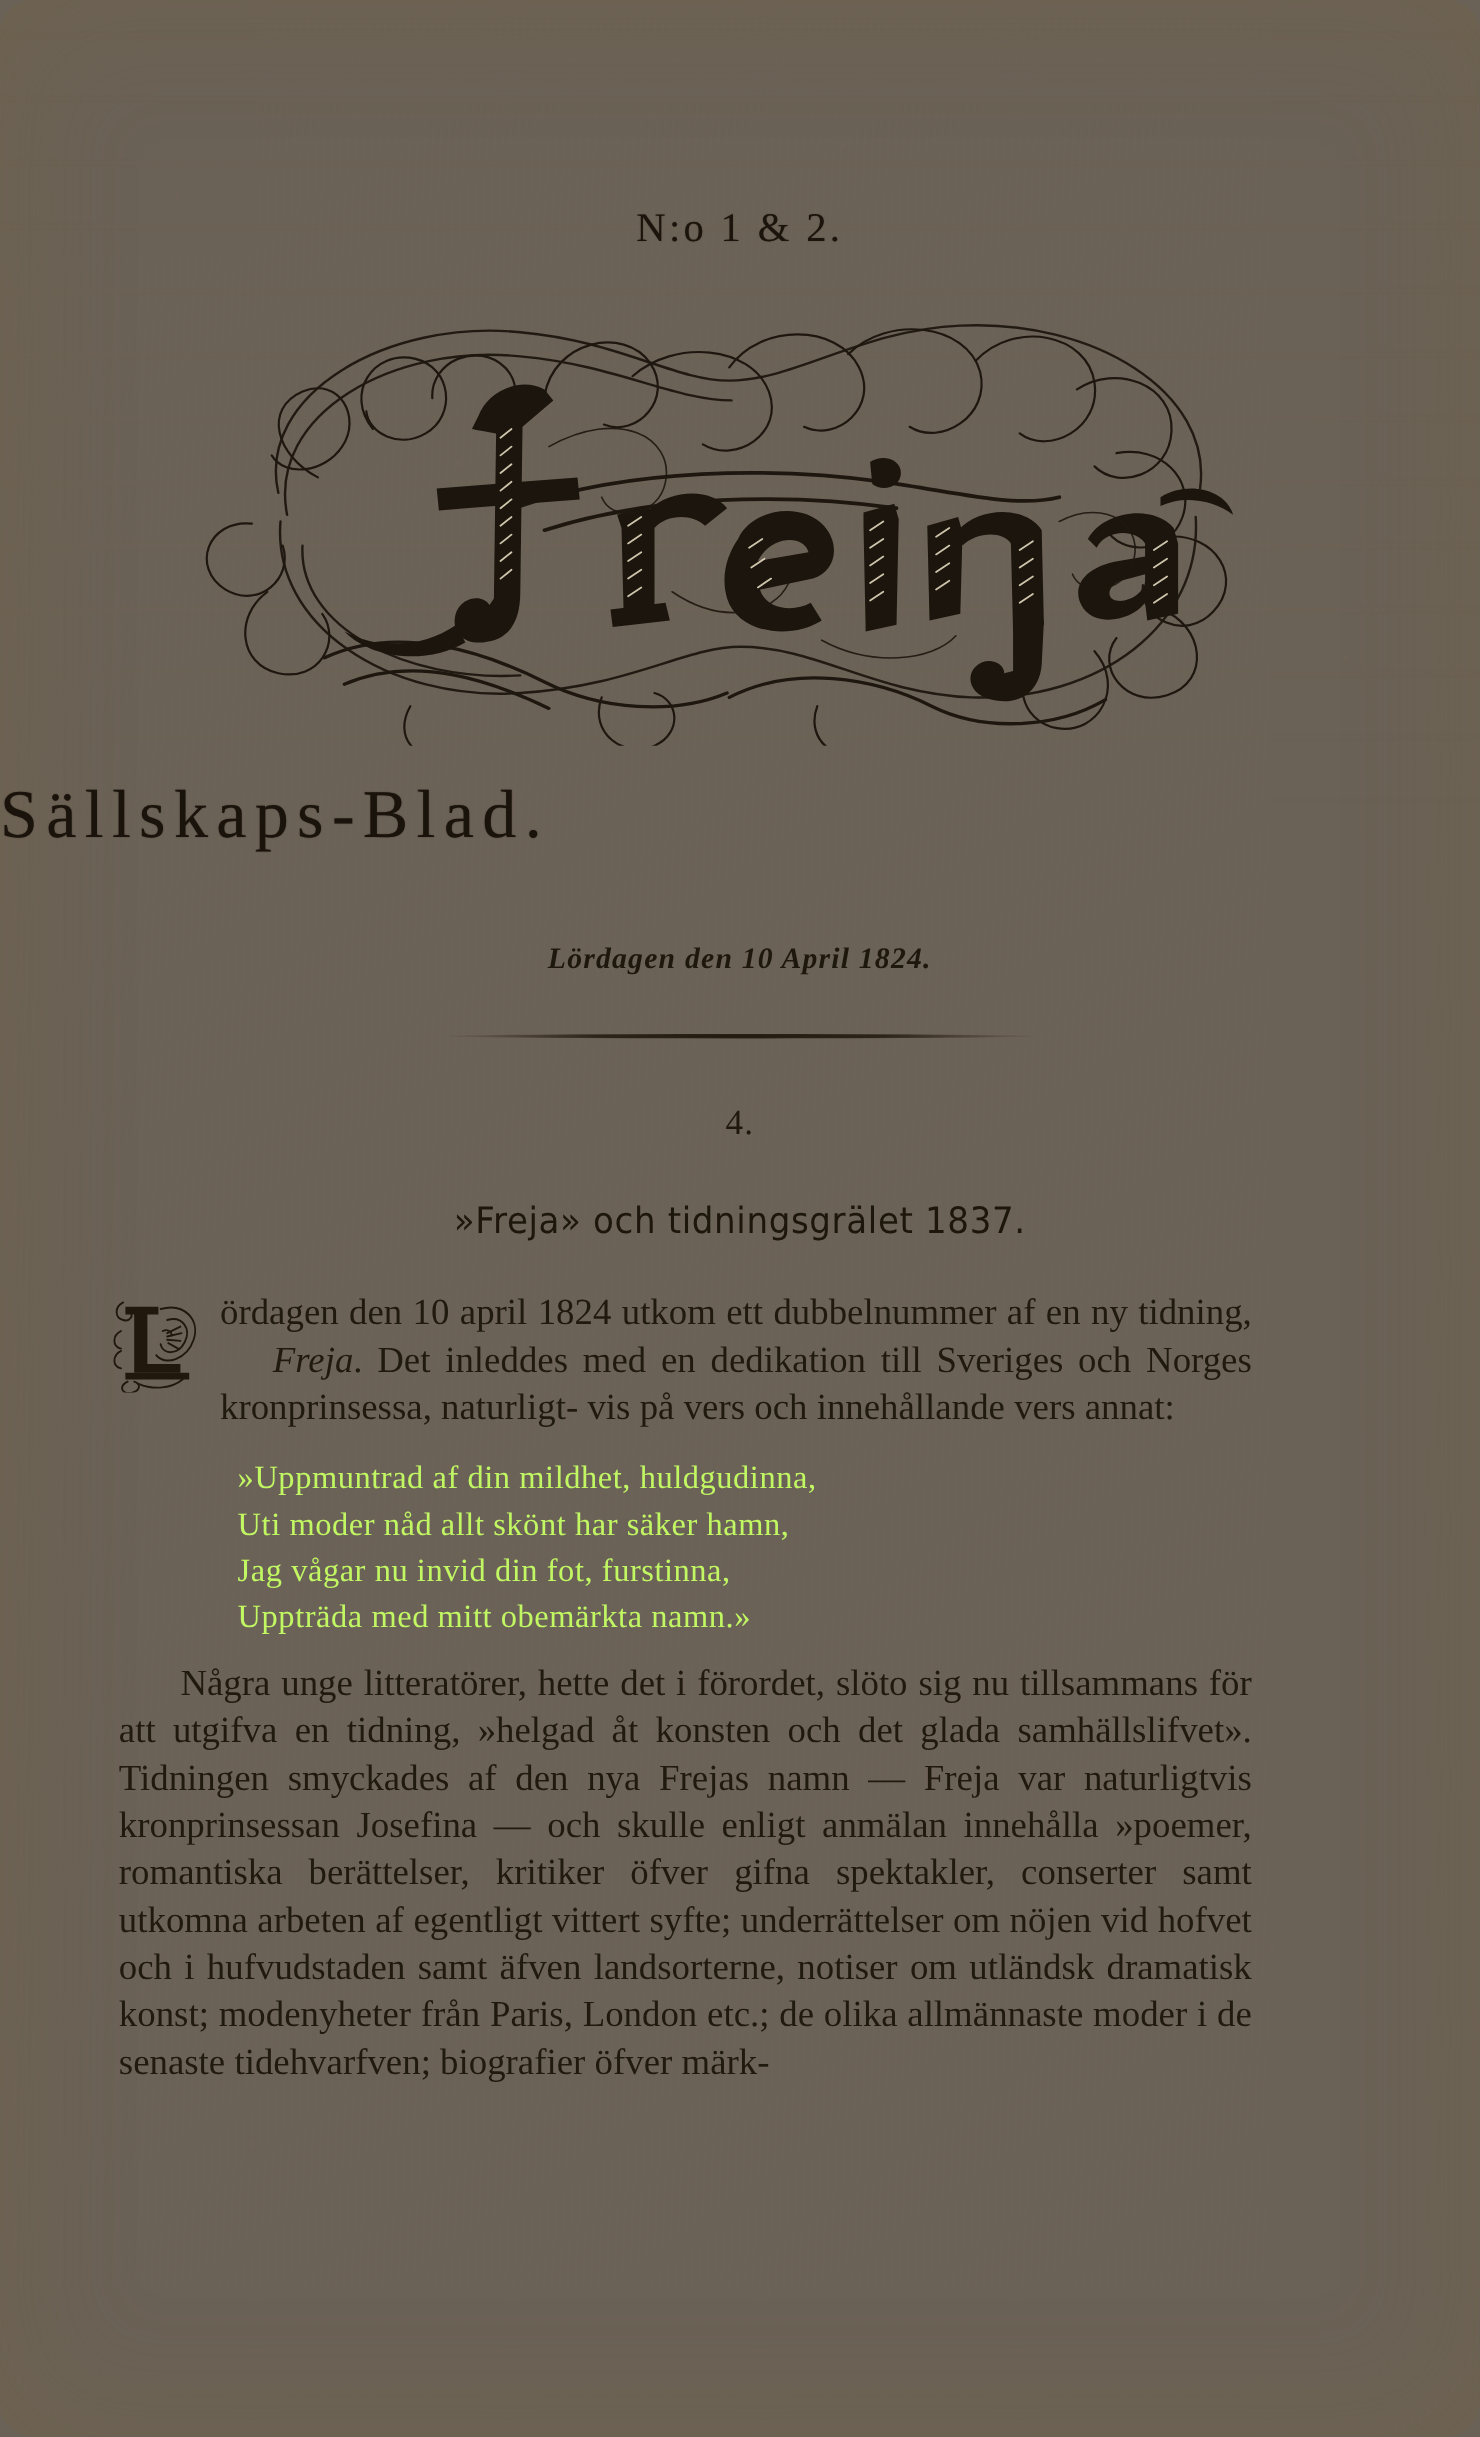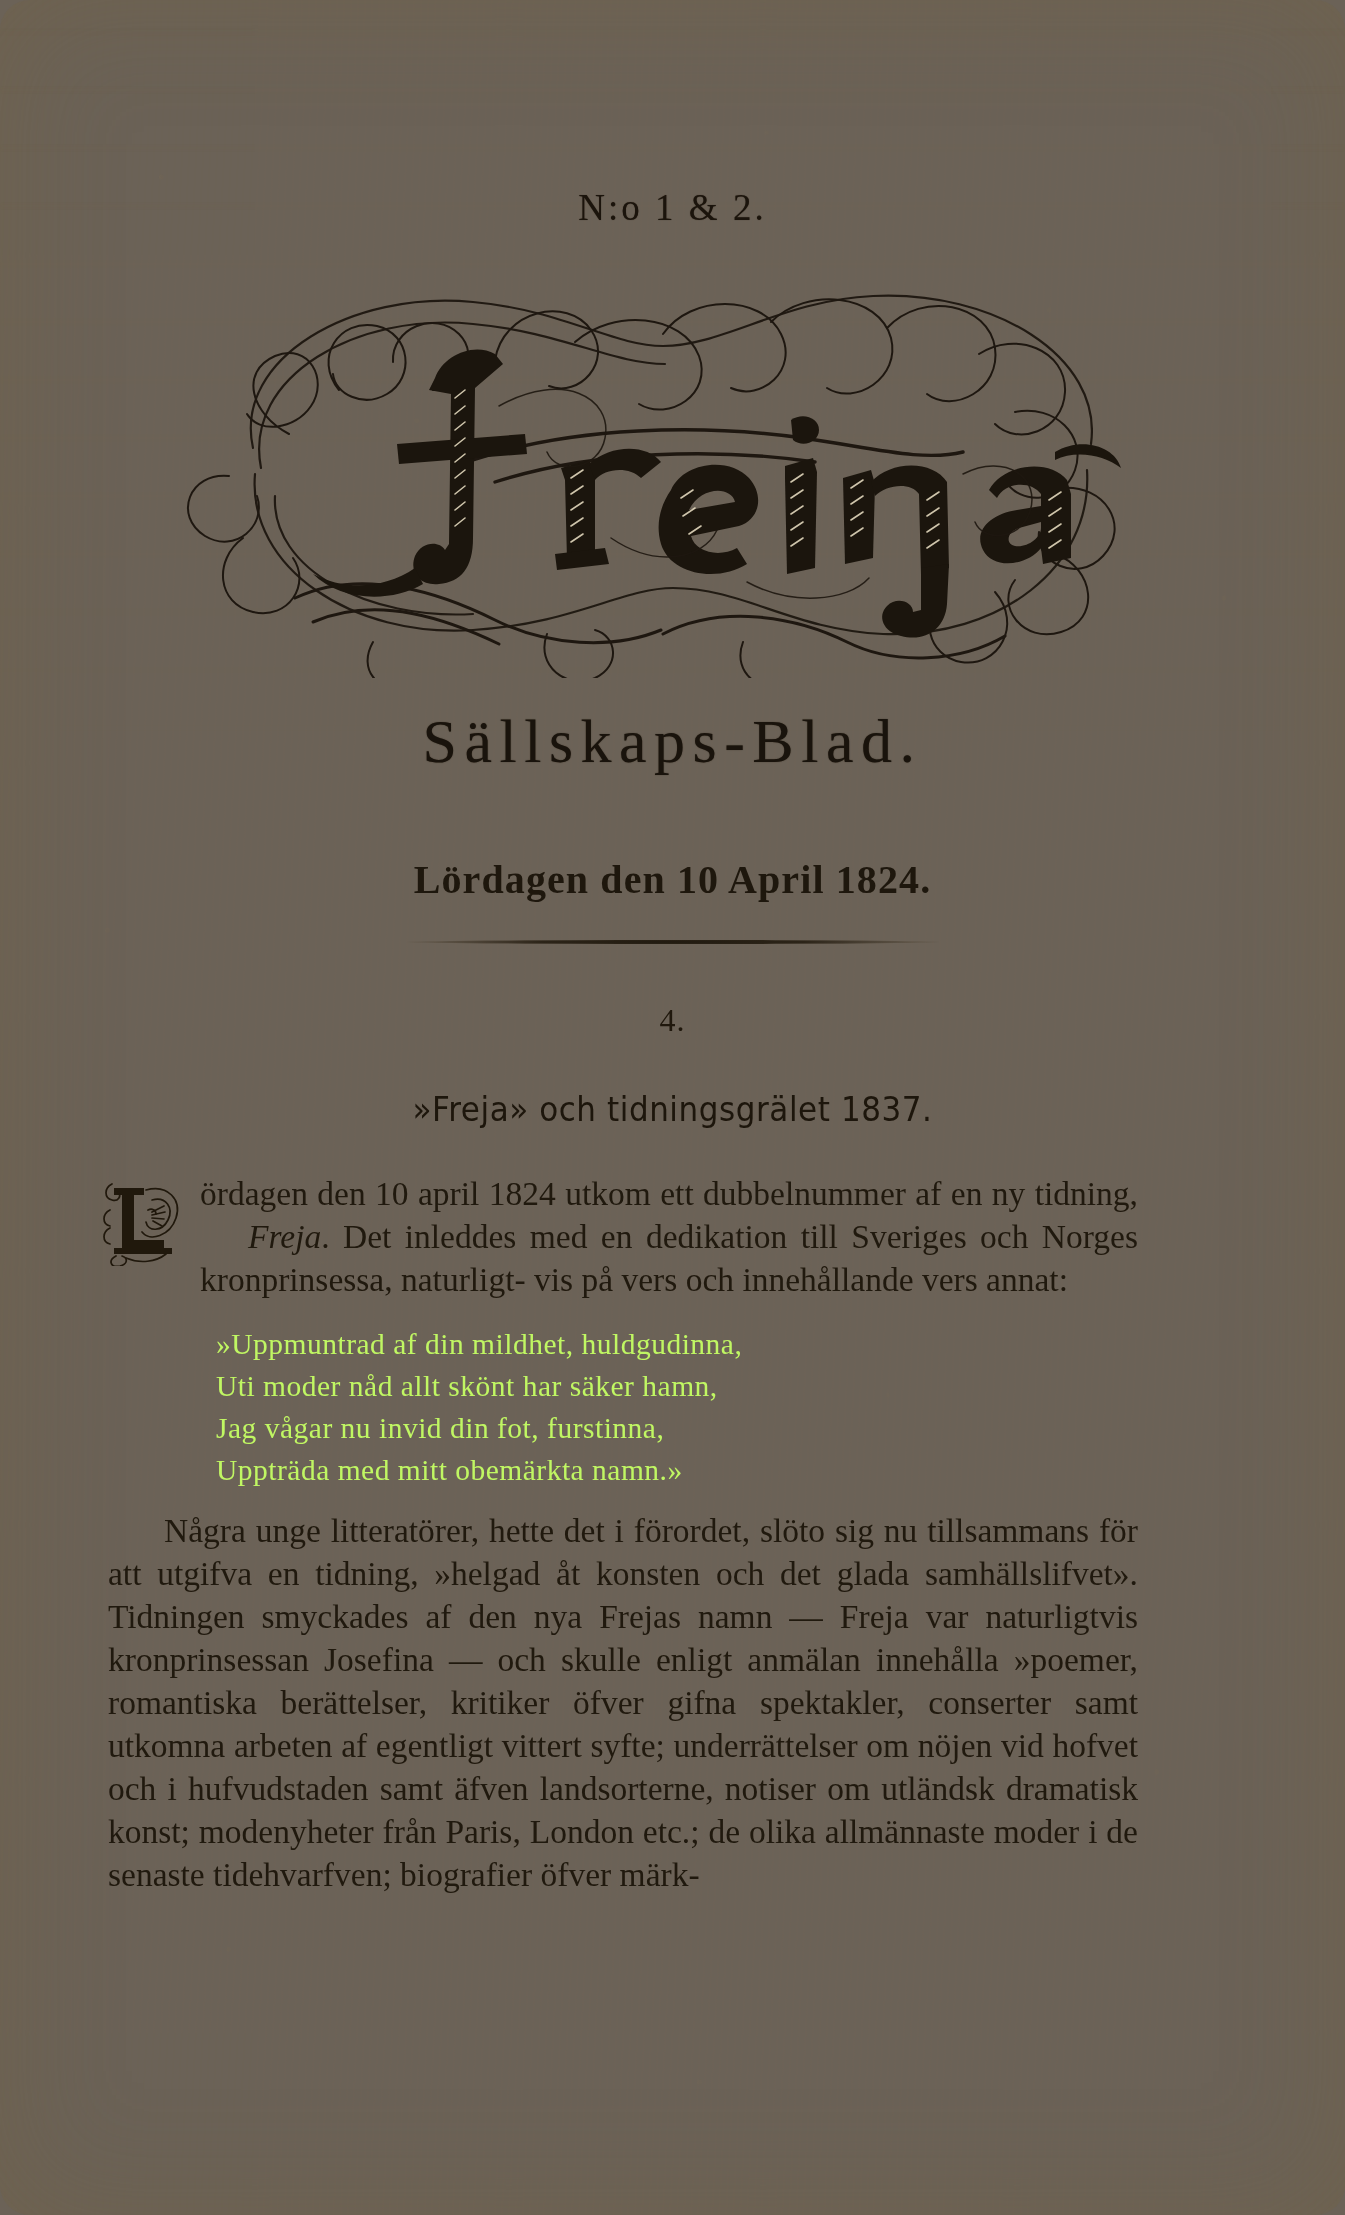--- a/index.html
+++ b/index.html
@@ -106,38 +106,39 @@
     height: 440px;
   }
   .masthead svg { display: block; width: 100%; height: 100%; }
 
   
   .main-title {
     position: absolute;
     top: 706px;
     left: 0;
     width: 100%;
-    text-align: center;
+    text-align: left;
     font-family: "Liberation Serif", serif;
     font-size: 62px;
     letter-spacing: 7.5px;
     color: #1d1710;
     text-shadow: 0 0 1.2px rgba(35,26,14,.6);
   }
   .date-line {
     position: absolute;
     top: 856px;
     left: 0;
     width: 100%;
     text-align: center;
     font-family: "Liberation Serif", serif;
     font-weight: bold;
-    font-size: 40px;
+    font-size: 27px;
     letter-spacing: 1.1px;
     color: #221b11;
+    font-style: italic;
   }
   .rule {
     position: absolute;
     top: 940px;
     left: 50%;
     transform: translateX(-50%);
     width: 534px;
     height: 4px;
     background: radial-gradient(ellipse 52% 130% at 50% 50%,
                  #20190f 0%, #2c2418 48%, rgba(60,48,28,.25) 86%, rgba(90,74,44,0) 100%);

